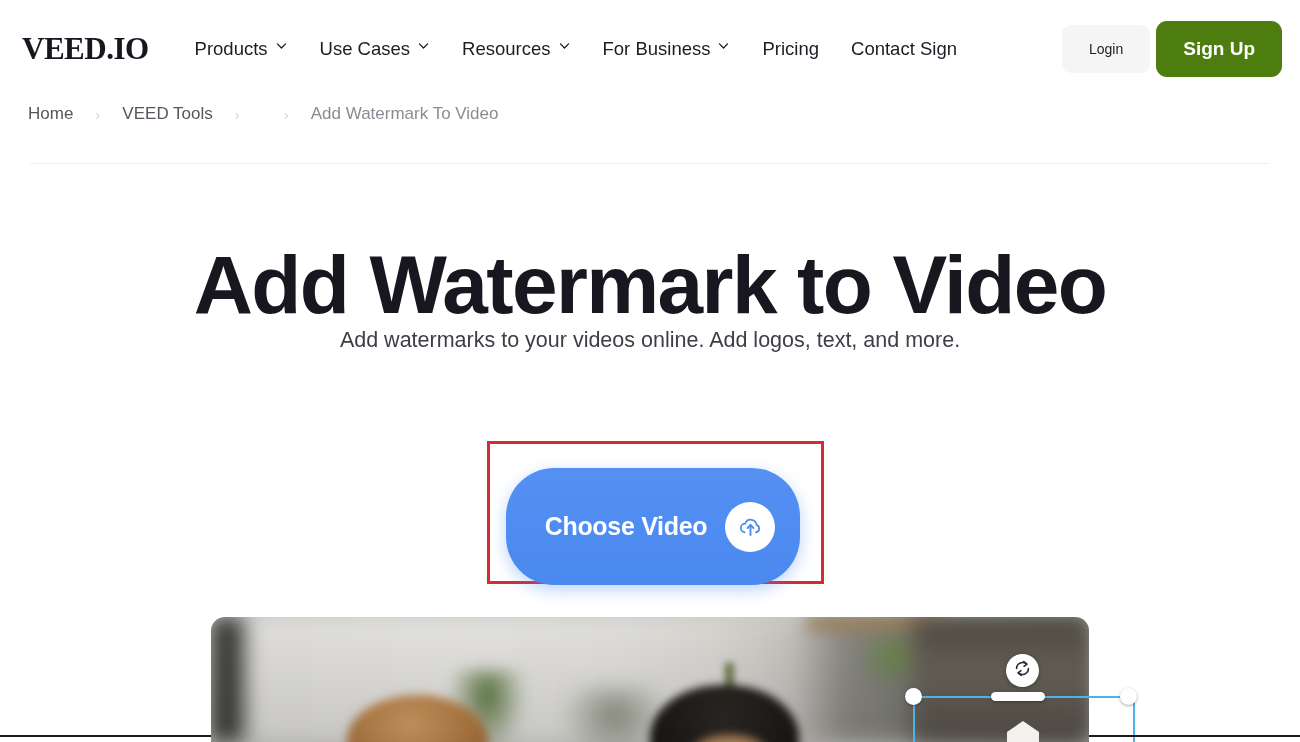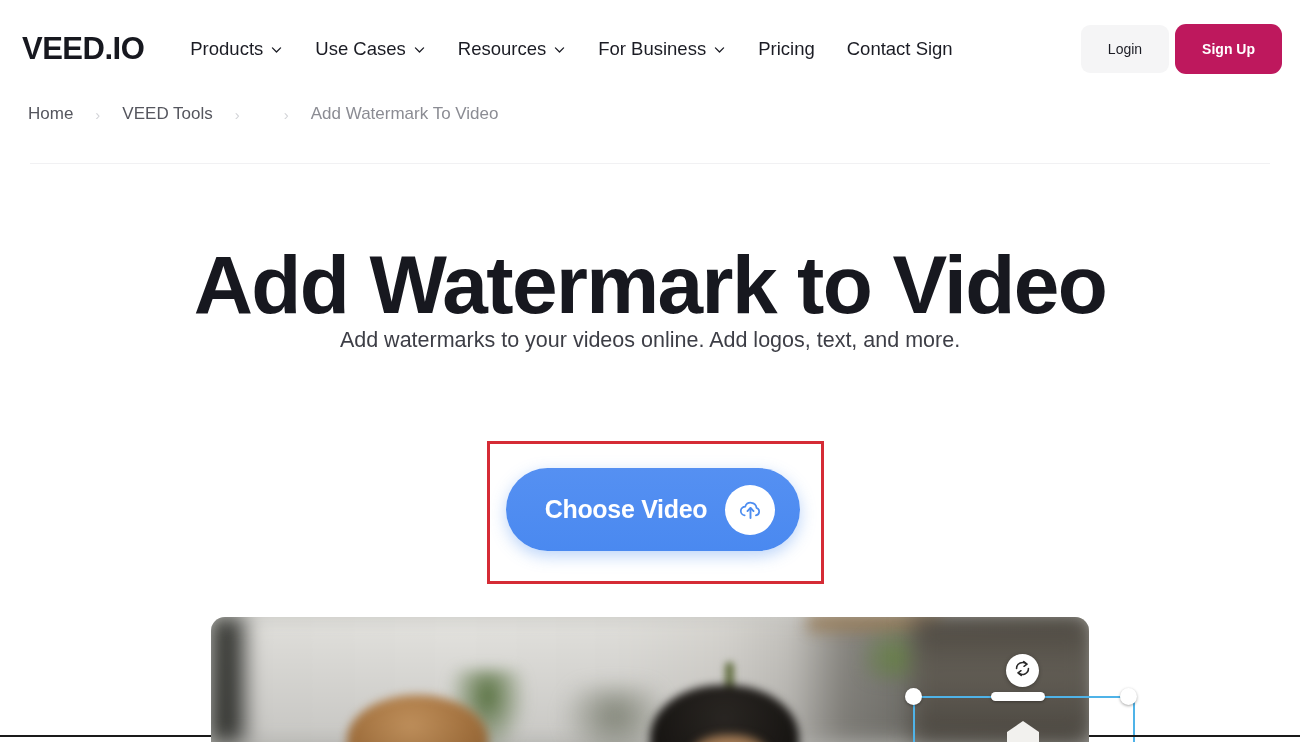--- a/index.html
+++ b/index.html
@@ -13,39 +13,39 @@
 
   
   .navbar {
     position: absolute; top: 0; left: 0; width: 1300px; height: 97px;
     background: #ffffff;
     display: flex; align-items: center;
   }
   .logo {
     margin-left: 22px;
     font-size: 31px; font-weight: 800; letter-spacing: -0.5px;
-    color: #17181f; font-family: Liberation Sans, sans-serif;
+    color: #17181f; font-family: Liberation Serif, serif;
   }
   .nav-links { display: flex; align-items: center; margin-left: 30px; }
   .nav-item {
-    display: flex; align-items: center; gap: 7px;
+    display: flex; gap: 7px;
     font-size: 18.5px; color: #1b1c24; font-weight: 400;
     padding: 10px 16px; cursor: pointer; white-space: nowrap;
   }
   .chev { display:inline-block; width: 13px; height: 13px; position: relative; top:1px; }
   .chev svg { display:block; }
   .nav-right { position: absolute; right: 18px; top: 50%; transform: translateY(-50%);
                display: flex; align-items: center; gap: 6px; }
   .btn-login {
     background: #f5f5f6; color: #1b1c24; font-size: 14px;
     border: none; border-radius: 9px; padding: 16px 27px; cursor: pointer;
     font-family: "Liberation Sans", sans-serif;
   }
   .btn-signup {
-    background: #be185d; color: #ffffff; font-size: 14px; font-weight: 700;
+    background: #4d7c0f; color: #ffffff; font-size: 19px; font-weight: 700;
     border: none; border-radius: 11px; padding: 17px 27px; cursor: pointer;
     font-family: "Liberation Sans", sans-serif;
   }
 
   
   .breadcrumb {
     position: absolute; top: 100px; left: 28px;
     display: flex; align-items: center; gap: 0;
     font-size: 17px;
   }
@@ -71,21 +71,21 @@
 
   
   .cta-wrap {
     position: absolute; left: 487px; top: 441px;
     width: 337px; height: 143px;
     border: 3px solid #d52b35;
     background: #ffffff;
   }
   .cta-btn {
     position: absolute; left: 16px; top: 24px;
-    width: 294px; height: 83px;
+    width: 294px; height: 117px;
     background: #4d8df0;
     background: linear-gradient(180deg,#5590f2 0%,#4a89f0 100%);
     border: none; border-radius: 48px;
     display: flex; align-items: center; justify-content: center;
     gap: 18px; cursor: pointer;
     box-shadow: 0 5px 16px rgba(77,141,240,0.38);
     padding-left: 14px;
   }
   .cta-label {
     font-size: 25px; font-weight: 700; color: #ffffff;

